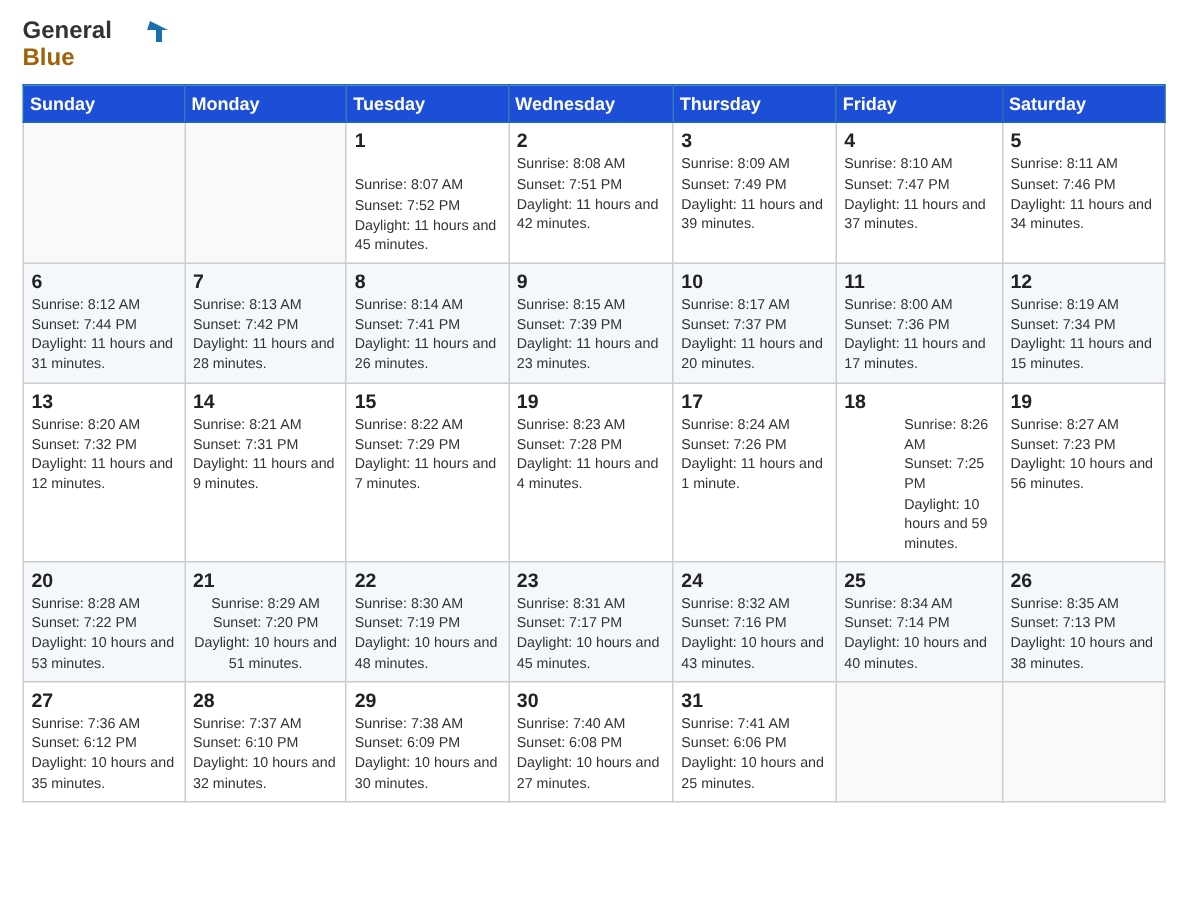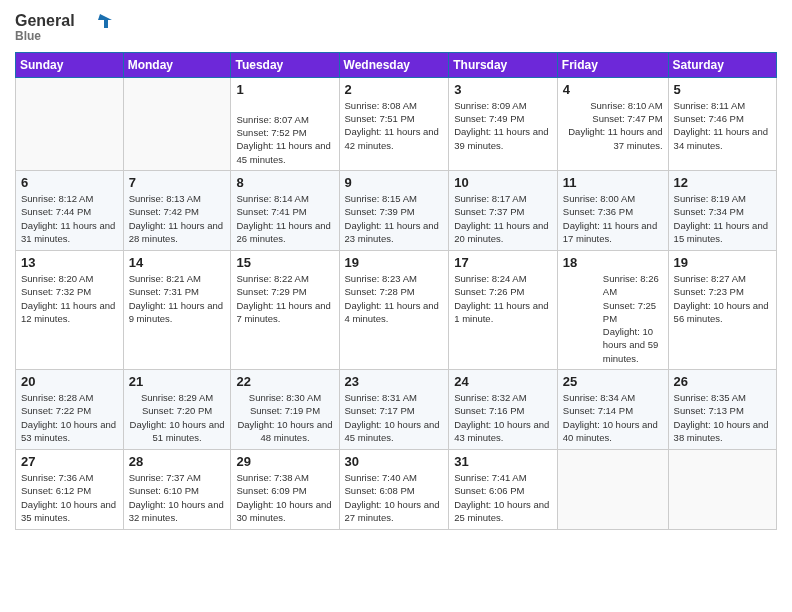--- a/index.html
+++ b/index.html
@@ -38,21 +38,21 @@
     .subtitle {
       font-size: 14px;
       color: #555;
     }
     table {
       width: 100%;
       border-collapse: collapse;
       font-size: 10.5px;
     }
     thead tr th {
-      background: #6d28d9;
+      background: #1d4ed8;
       color: #fff;
       font-size: 12px;
       font-weight: bold;
       padding: 5px 4px;
       text-align: left;
       border: 1px solid #1a6faf;
     }
     tbody tr td {
       border: 1px solid #ccc;
       vertical-align: top;
@@ -88,21 +88,21 @@
 <div class="page">
   <div class="header">
     <div class="logo">
   <div style="display:flex;flex-direction:column;align-items:flex-start;line-height:1.15;">
     <div style="display:flex;align-items:center;gap:15px;">
       <span style="font-size:16px;font-weight:bold;color:#333;">General</span>
       <svg width="22" height="22" viewBox="0 0 22 22">
         <polygon points="10,4 22,10 18,10 18,18 14,18 14,10 8,10" fill="#1a6faf"></polygon>
       </svg>
     </div>
-    <span style="font-size:12px;font-weight:bold;color:#737373;margin-top:-2px;">Blue</span>
+    <span style="font-size:16px;font-weight:bold;color:#a16207;margin-top:-2px;">Blue</span>
   </div>
 </div>
     <div class="title-block">
       <div class="month-title"></div>
       <div class="subtitle"></div>
     </div>
   </div>
 
   <table>
     <thead>
@@ -133,21 +133,21 @@
 Daylight: 11 hours and 42 minutes.</div>
           </td>
           <td>
             <span class="day-num">3</span>
             <div class="day-detail" style="white-space: pre-line;">Sunrise: 8:09 AM
 Sunset: 7:49 PM
 Daylight: 11 hours and 39 minutes.</div>
           </td>
           <td>
             <span class="day-num">4</span>
-            <div class="day-detail" style="white-space: pre-line; text-align: right;">Sunrise: 8:10 AM
+            <div class="day-detail" style="white-space: pre-line;">Sunrise: 8:10 AM
 Sunset: 7:47 PM
 Daylight: 11 hours and 37 minutes.</div>
           </td>
           <td>
             <span class="day-num">5</span>
             <div class="day-detail" style="white-space: pre-line;">Sunrise: 8:11 AM
 Sunset: 7:46 PM
 Daylight: 11 hours and 34 minutes.</div>
           </td>
         </tr>
@@ -247,21 +247,21 @@
 Daylight: 10 hours and 53 minutes.</div>
           </td>
           <td>
             <span class="day-num">21</span>
             <div class="day-detail" style="white-space: pre-line; text-align: center;">Sunrise: 8:29 AM
 Sunset: 7:20 PM
 Daylight: 10 hours and 51 minutes.</div>
           </td>
           <td>
             <span class="day-num">22</span>
-            <div class="day-detail" style="white-space: pre-line; text-align: center;">Sunrise: 8:30 AM
+            <div class="day-detail" style="white-space: pre-line;">Sunrise: 8:30 AM
 Sunset: 7:19 PM
 Daylight: 10 hours and 48 minutes.</div>
           </td>
           <td>
             <span class="day-num">23</span>
             <div class="day-detail" style="white-space: pre-line;">Sunrise: 8:31 AM
 Sunset: 7:17 PM
 Daylight: 10 hours and 45 minutes.</div>
           </td>
           <td>

